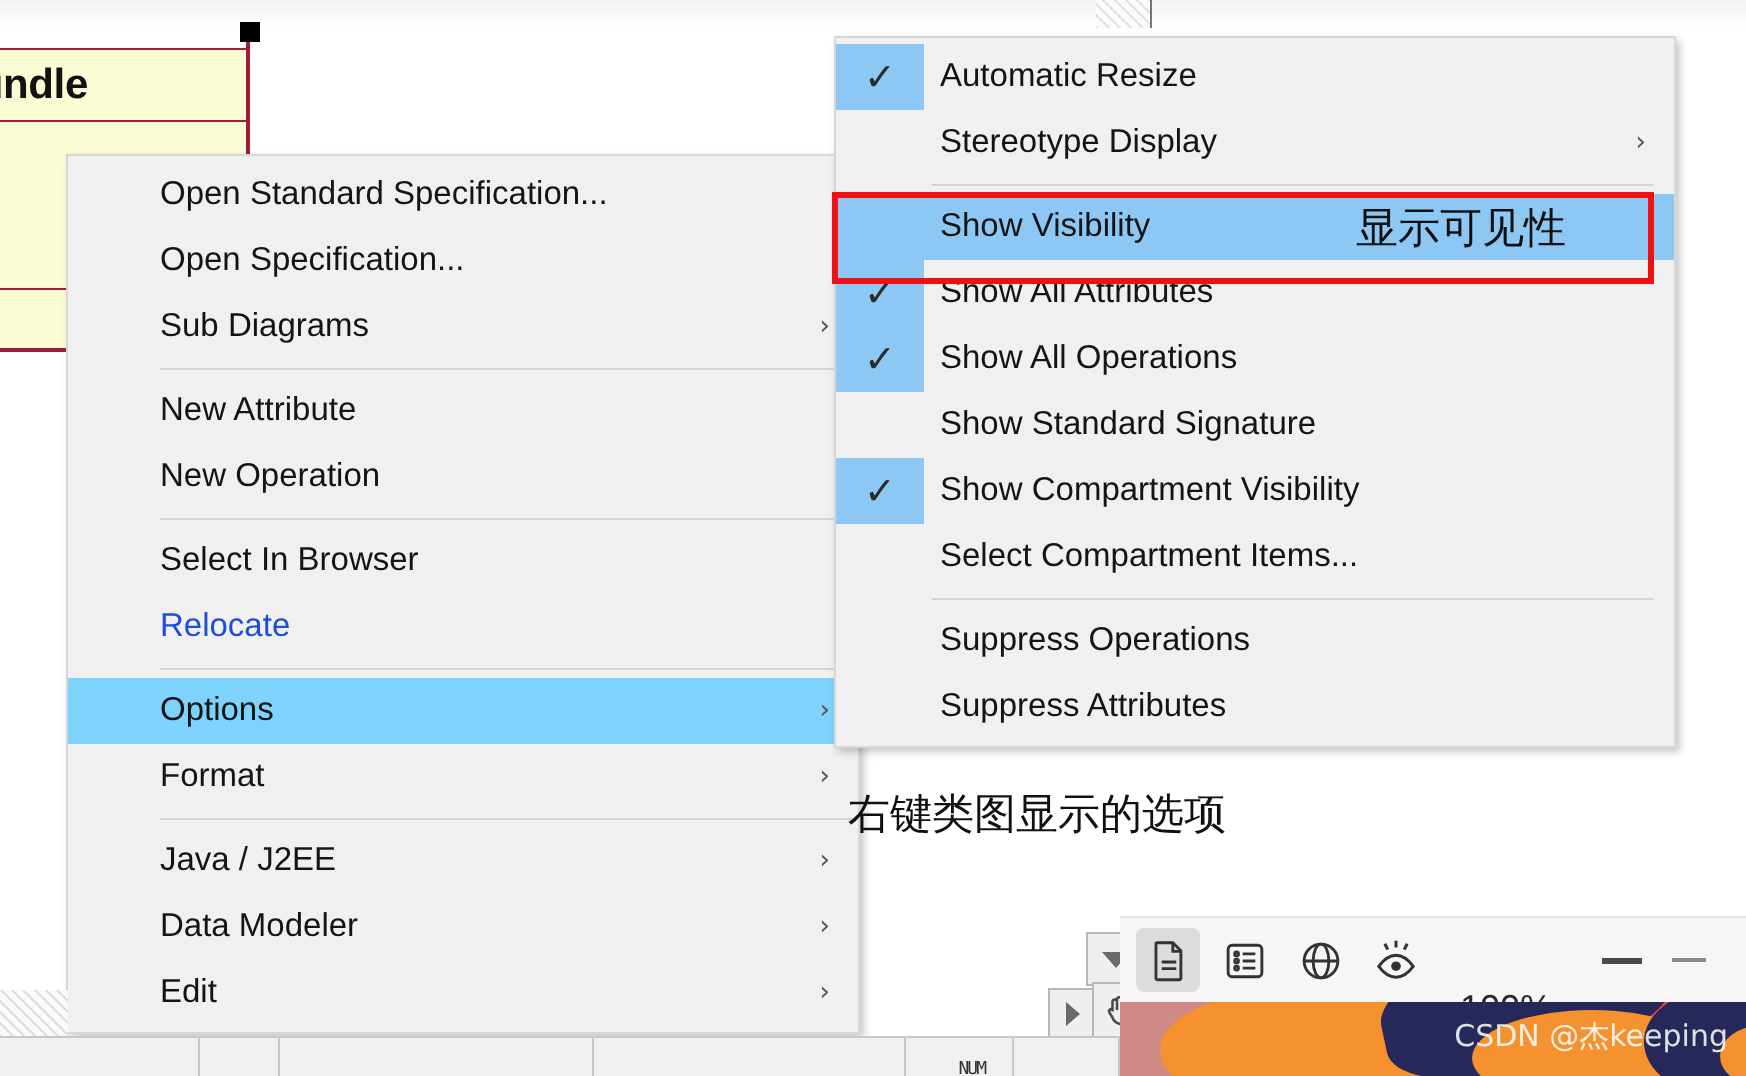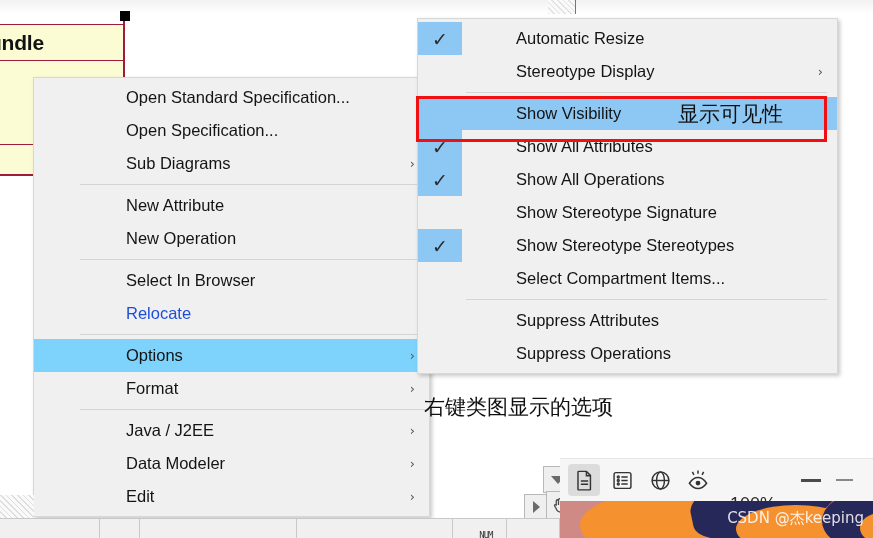--- a/index.html
+++ b/index.html
@@ -110,21 +110,21 @@
     white-space: nowrap;
     cursor: default;
   }
   .menu-item.disabled { color: #1d4ed8; }
   .menu-item.selected { background: #7dd3fc; }
   .menu-sep {
     height: 1px;
     background: #d4d4d4;
     margin: 4px 14px 4px 14px;
   }
-  .mi-label { flex: 1; margin-left: 46px; }
+  .mi-label { flex: 1; }
   .mi-arrow {
     font-size: 13px;
     color: #555555;
     padding-right: 14px;
     font-family: "DejaVu Sans", sans-serif;
   }
 
   
   #context-menu {
     left: 33px;
@@ -444,42 +444,42 @@
         <span class="mi-label">Show All Attributes</span>
         <span class="mi-arrow"></span>
       </div>
       <div class="menu-item">
         <span class="mi-check checked">✓</span>
         <span class="mi-label">Show All Operations</span>
         <span class="mi-arrow"></span>
       </div>
       <div class="menu-item">
         <span class="mi-check"></span>
-        <span class="mi-label">Show Stereotype Signature</span>
+        <span class="mi-label">Show Standard Signature</span>
         <span class="mi-arrow"></span>
       </div>
       <div class="menu-item">
         <span class="mi-check checked">✓</span>
-        <span class="mi-label">Show Stereotype Stereotypes</span>
+        <span class="mi-label">Show Compartment Visibility</span>
         <span class="mi-arrow"></span>
       </div>
       <div class="menu-item">
         <span class="mi-check"></span>
         <span class="mi-label">Select Compartment Items...</span>
         <span class="mi-arrow"></span>
       </div>
       <div class="menu-sep"></div>
       <div class="menu-item">
         <span class="mi-check"></span>
+        <span class="mi-label">Suppress Operations</span>
+        <span class="mi-arrow"></span>
+      </div>
+      <div class="menu-item">
+        <span class="mi-check"></span>
         <span class="mi-label">Suppress Attributes</span>
-        <span class="mi-arrow"></span>
-      </div>
-      <div class="menu-item">
-        <span class="mi-check"></span>
-        <span class="mi-label">Suppress Operations</span>
         <span class="mi-arrow"></span>
       </div>
     </div>
 
   <div class="red-box"></div>
 
   <div class="cn-anno" id="anno-visibility">显示可见性</div>
   <div class="cn-anno" id="anno-menu">右键类图显示的选项</div>
 
   <div class="scroll-arrow-box" style="left:543px; top:466px; width:30px; height:27px;">

